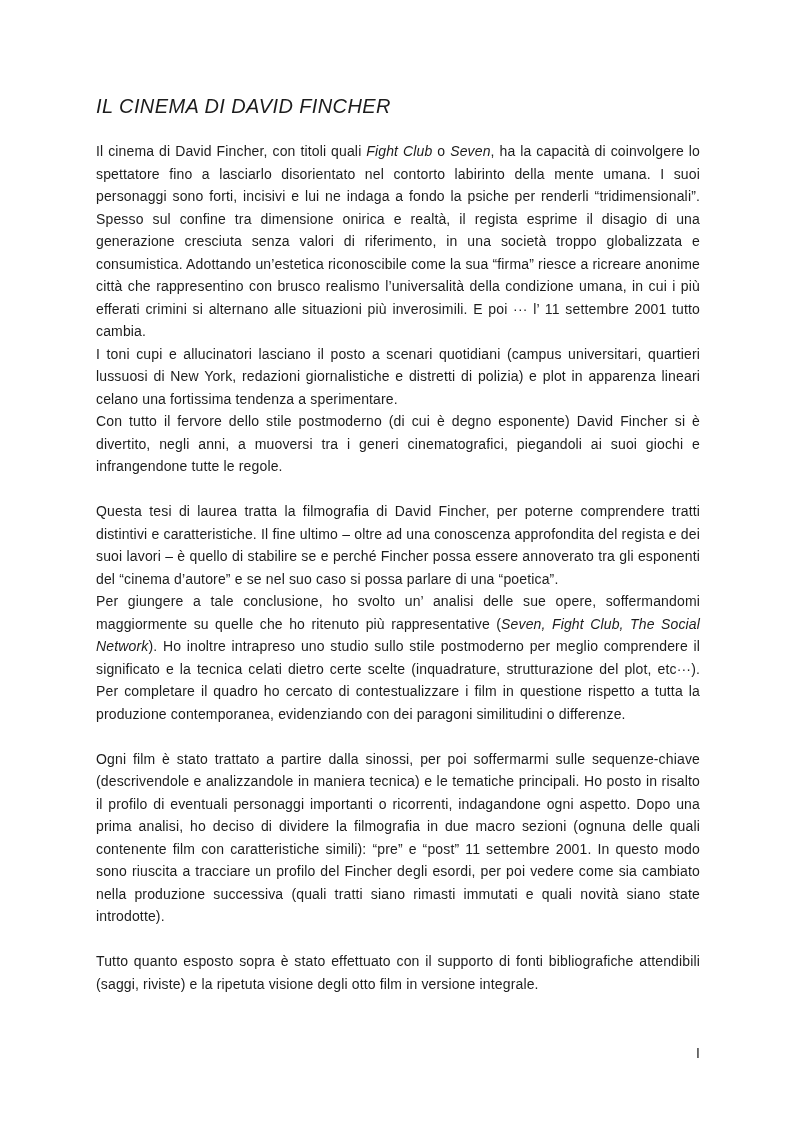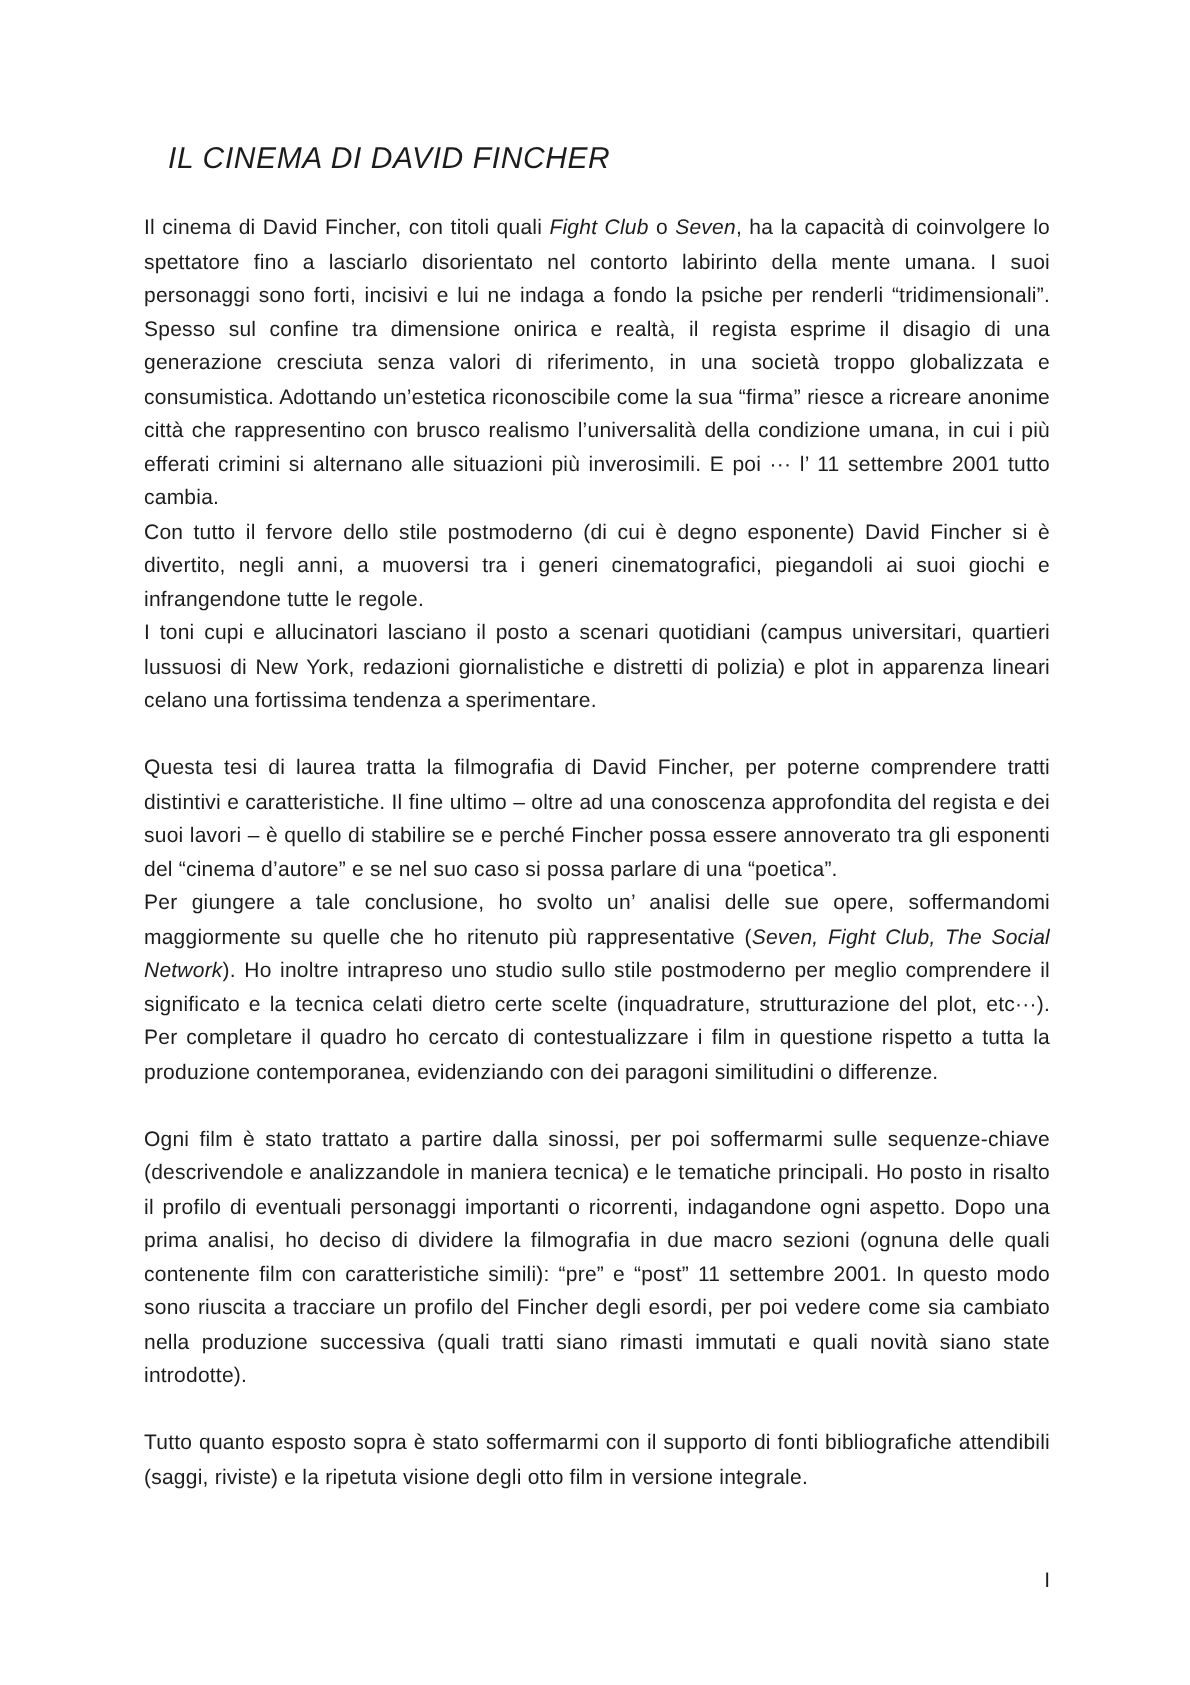--- a/index.html
+++ b/index.html
@@ -16,21 +16,21 @@
     font-family: "Liberation Sans", "DejaVu Sans", sans-serif;
     color: #1c1c1c;
   }
   .content {
     position: absolute;
     left: 96px;
     top: 93px;
     width: 604px;
   }
   .doc-title {
-    margin: 0 0 21px 16px;
+    margin: 0 0 21px 0;
     font-size: 20px;
     line-height: 26px;
     font-style: italic;
     font-weight: 400;
     letter-spacing: 0.4px;
     white-space: nowrap;
   }
   [data-name="text-flow"] p {
     margin: 0;
     font-size: 14px;
@@ -53,29 +53,29 @@
 </style>
 </head>
 <body>
 
 <div class="page" data-name="document-page">
   <div class="content" data-name="page-content">
     <h1 class="doc-title" data-name="page-title">IL CINEMA DI DAVID FINCHER</h1>
     <div data-name="text-flow">
         <section data-name="text-block">
           <p data-name="paragraph"><span data-name="text-run">Il cinema di David Fincher, con titoli quali </span><em data-name="film-title">Fight Club</em><span data-name="text-run"> o </span><em data-name="film-title">Seven</em><span data-name="text-run">, ha la capacità di coinvolgere lo spettatore fino a lasciarlo disorientato nel contorto labirinto della mente umana. I suoi personaggi sono forti, incisivi e lui ne indaga a fondo la psiche per renderli “tridimensionali”. Spesso sul confine tra dimensione onirica e realtà, il regista esprime il disagio di una generazione cresciuta senza valori di riferimento, in una società troppo globalizzata e consumistica. Adottando un’estetica riconoscibile come la sua “firma” riesce a ricreare anonime città che rappresentino con brusco realismo l’universalità della condizione umana, in cui i più efferati crimini si alternano alle situazioni più inverosimili. E poi ··· l’ 11 settembre 2001 tutto cambia.</span></p>
+          <p data-name="paragraph"><span data-name="text-run">I toni cupi e allucinatori lasciano il posto a scenari quotidiani (campus universitari, quartieri lussuosi di New York, redazioni giornalistiche e distretti di polizia) e plot in apparenza lineari celano una fortissima tendenza a sperimentare.</span></p>
           <p data-name="paragraph"><span data-name="text-run">Con tutto il fervore dello stile postmoderno (di cui è degno esponente) David Fincher si è divertito, negli anni, a muoversi tra i generi cinematografici, piegandoli ai suoi giochi e infrangendone tutte le regole.</span></p>
-          <p data-name="paragraph"><span data-name="text-run">I toni cupi e allucinatori lasciano il posto a scenari quotidiani (campus universitari, quartieri lussuosi di New York, redazioni giornalistiche e distretti di polizia) e plot in apparenza lineari celano una fortissima tendenza a sperimentare.</span></p>
         </section>
         <section data-name="text-block">
           <p data-name="paragraph"><span data-name="text-run">Questa tesi di laurea tratta la filmografia di David Fincher, per poterne comprendere tratti distintivi e caratteristiche. Il fine ultimo – oltre ad una conoscenza approfondita del regista e dei suoi lavori – è quello di stabilire se e perché Fincher possa essere annoverato tra gli esponenti del “cinema d’autore” e se nel suo caso si possa parlare di una “poetica”.</span></p>
           <p data-name="paragraph"><span data-name="text-run">Per giungere a tale conclusione, ho svolto un’ analisi delle sue opere, soffermandomi maggiormente su quelle che ho ritenuto più rappresentative (</span><em data-name="film-title">Seven, Fight Club, The Social Network</em><span data-name="text-run">). Ho inoltre intrapreso uno studio sullo stile postmoderno per meglio comprendere il significato e la tecnica celati dietro certe scelte (inquadrature, strutturazione del plot, etc···). Per completare il quadro ho cercato di contestualizzare i film in questione rispetto a tutta la produzione contemporanea, evidenziando con dei paragoni similitudini o differenze.</span></p>
         </section>
         <section data-name="text-block">
           <p data-name="paragraph"><span data-name="text-run">Ogni film è stato trattato a partire dalla sinossi, per poi soffermarmi sulle sequenze-chiave (descrivendole e analizzandole in maniera tecnica) e le tematiche principali. Ho posto in risalto il profilo di eventuali personaggi importanti o ricorrenti, indagandone ogni aspetto. Dopo una prima analisi, ho deciso di dividere la filmografia in due macro sezioni (ognuna delle quali contenente film con caratteristiche simili): “pre” e “post” 11 settembre 2001. In questo modo sono riuscita a tracciare un profilo del Fincher degli esordi, per poi vedere come sia cambiato nella produzione successiva (quali tratti siano rimasti immutati e quali novità siano state introdotte).</span></p>
         </section>
         <section data-name="text-block">
-          <p data-name="paragraph"><span data-name="text-run">Tutto quanto esposto sopra è stato soffermarmi con il supporto di fonti bibliografiche attendibili (saggi, riviste) e la ripetuta visione degli otto film in versione integrale.</span></p>
+          <p data-name="paragraph"><span data-name="text-run">Tutto quanto esposto sopra è stato effettuato con il supporto di fonti bibliografiche attendibili (saggi, riviste) e la ripetuta visione degli otto film in versione integrale.</span></p>
         </section>
       </div>
   </div>
   <div class="page-number" data-name="page-number">I</div>
 </div>
 
 </body></html>

